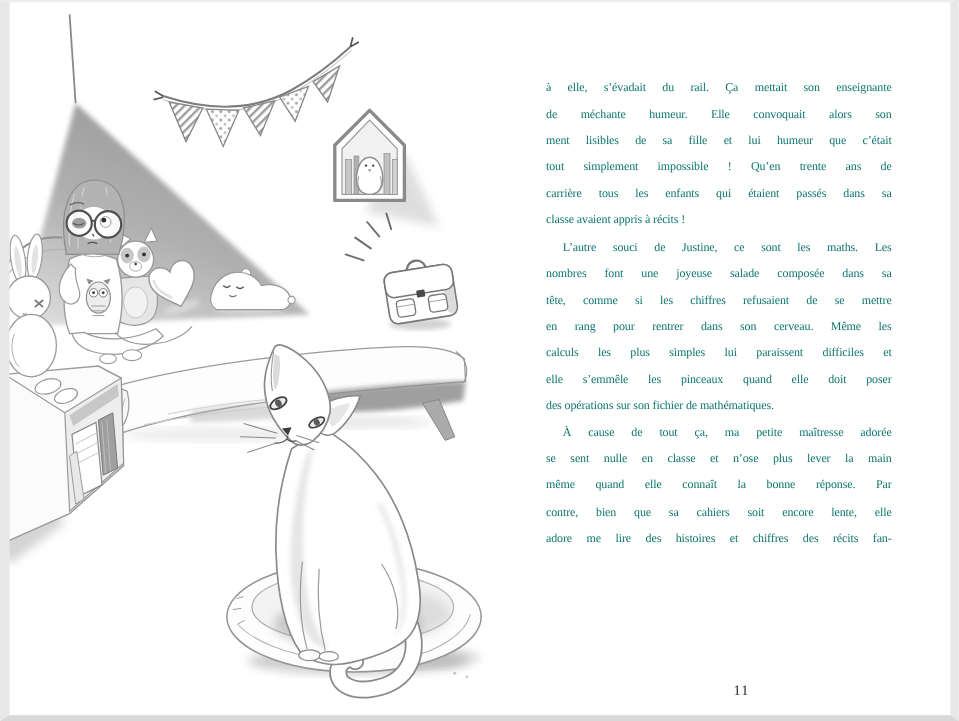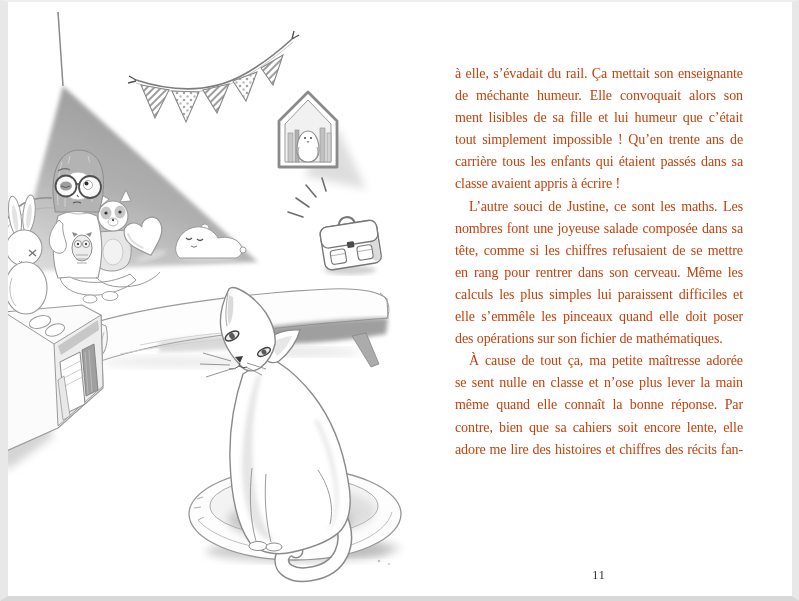--- a/index.html
+++ b/index.html
@@ -8,29 +8,29 @@
     background:#ffffff; font-family:"Liberation Serif", serif;
   }
   .edge-frame {
     position:absolute; inset:0; z-index:9; pointer-events:none;
     border-left:8px solid #e8e8e8; border-right:7px solid #e8e8e8;
     border-top:2px solid #eeeeee; border-bottom:5px solid #d8d8d8;
   }
   .illustration-wrap { position:absolute; left:0; top:0; width:440px; height:601px; }
   .text-col {
     position:absolute; left:455px; top:63px; width:288px;
-    color:#c2410c; font-size:14px; line-height:22.1px; letter-spacing:-0.1px;
+    color:#0f766e; font-size:10px; line-height:22.1px; letter-spacing:-0.1px;
   }
   .para { margin:0; }
   .line { text-align:justify; }
   .jline { text-align-last:justify; }
   .lastline { text-align:left; }
   .indent { text-indent:14px; }
   .pagenum {
-    position:absolute; left:455px; top:568px; width:288px;
+    position:absolute; left:474px; top:568px; width:288px;
     text-align:center; font-size:12px; color:#2a2a2c; letter-spacing:1px;
   }
 </style>
 </head>
 <body>
 
 <div class="illustration-wrap">
 <svg width="440" height="601" viewBox="0 0 440 601" xmlns="http://www.w3.org/2000/svg">
   <defs>
     <linearGradient id="gTee" x1="0.7" y1="0" x2="0.15" y2="1">
@@ -264,21 +264,21 @@
 </svg>
 </div>
 
 <div class="text-col">
     <div class="para">
       <div class="line jline">à elle, s’évadait du rail. Ça mettait son enseignante</div>
       <div class="line jline">de méchante humeur. Elle convoquait alors son</div>
       <div class="line jline">ment lisibles de sa fille et lui humeur que c’était</div>
       <div class="line jline">tout simplement impossible ! Qu’en trente ans de</div>
       <div class="line jline">carrière tous les enfants qui étaient passés dans sa</div>
-      <div class="line lastline">classe avaient appris à écrire !</div>
+      <div class="line lastline">classe avaient appris à récits !</div>
     </div>
     <div class="para">
       <div class="line jline indent">L’autre souci de Justine, ce sont les maths. Les</div>
       <div class="line jline">nombres font une joyeuse salade composée dans sa</div>
       <div class="line jline">tête, comme si les chiffres refusaient de se mettre</div>
       <div class="line jline">en rang pour rentrer dans son cerveau. Même les</div>
       <div class="line jline">calculs les plus simples lui paraissent difficiles et</div>
       <div class="line jline">elle s’emmêle les pinceaux quand elle doit poser</div>
       <div class="line lastline">des opérations sur son fichier de mathématiques.</div>
     </div>

